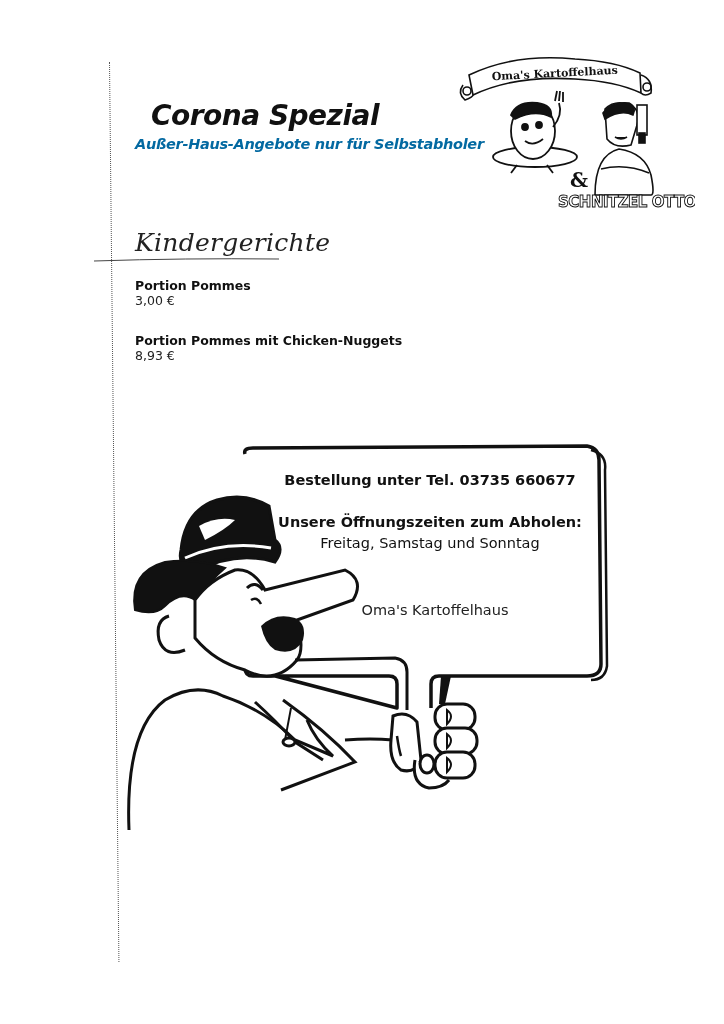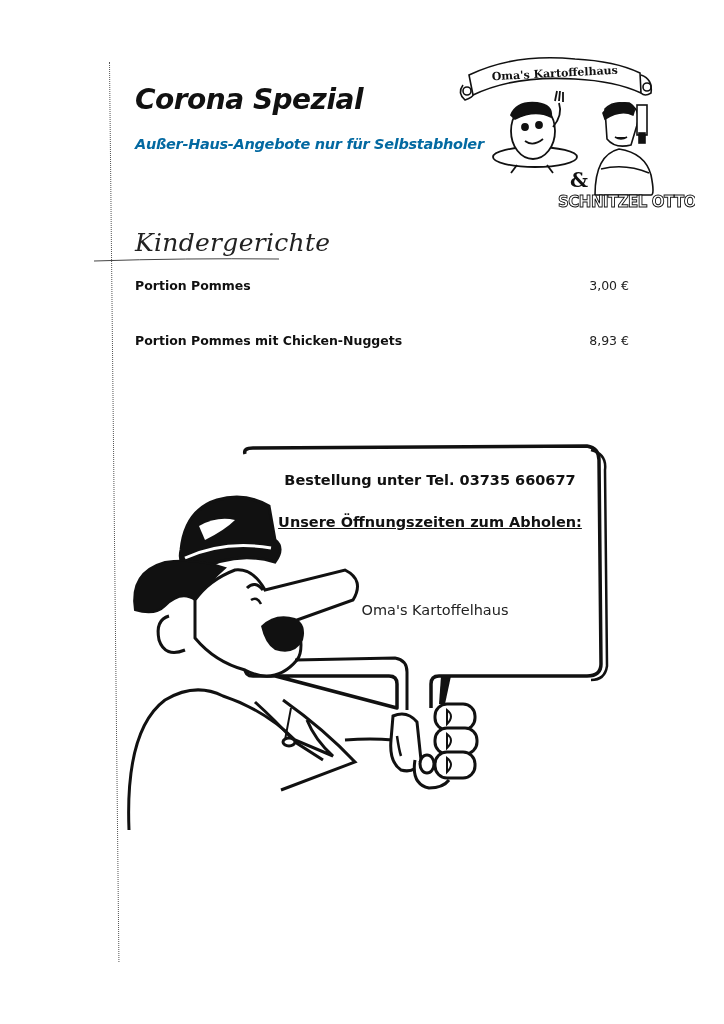--- a/index.html
+++ b/index.html
@@ -1,31 +1,31 @@
 <!DOCTYPE html>
 <html><head>
 <meta charset="utf-8">
 <style>
   html, body { margin: 0; padding: 0; background: #ffffff; }
   body { width: 724px; height: 1024px; position: relative; overflow: hidden; font-family: "DejaVu Sans", sans-serif; color: #111; }
   .dotted-line { position: absolute; left: 109px; top: 62px; width: 0; height: 900px; border-left: 1.5px dotted #555; transform: rotate(-0.6deg); transform-origin: top left; }
-  .title { position: absolute; left: 135px; top: 83px; font-family: "DejaVu Sans", sans-serif; font-style: italic; font-weight: bold; font-size: 28px; letter-spacing: -0.5px; margin: 0; }
+  .title { position: absolute; left: 135px; top: 83px; font-family: "DejaVu Sans", sans-serif; font-style: italic; font-weight: bold; font-size: 28px; letter-spacing: -0.5px; margin: 16px; }
   .subtitle { position: absolute; left: 135px; top: 136px; font-family: "DejaVu Sans", sans-serif; font-style: italic; font-weight: bold; font-size: 14.5px; letter-spacing: -0.3px; color: #0369a1; }
   .logo { position: absolute; left: 455px; top: 45px; width: 240px; height: 170px; }
   .section-heading { position: absolute; left: 135px; top: 228px; font-family: "DejaVu Serif", serif; font-style: italic; font-size: 25px; color: #222; letter-spacing: 0.3px; }
   .section-rule { position: absolute; left: 94px; top: 257px; width: 185px; height: 6px; }
-  .menu-item { position: absolute; left: 135px; width: 494px; display: flex; justify-content: space-between; font-size: 12.5px; }
+  .menu-item { position: absolute; left: 135px; width: 494px; display: flex; justify-content: space-between; font-size: 12.5px; flex-direction: column; }
   .menu-item .name { font-weight: bold; }
   .menu-item .price { font-weight: normal; color: #222; }
   .item-1 { top: 278px; }
   .item-2 { top: 313px; margin-top: 20px; }
   .cartoon { position: absolute; left: 125px; top: 440px; width: 490px; height: 390px; }
   .sign-text { position: absolute; left: 260px; top: 470px; width: 340px; text-align: center; font-size: 14.5px; line-height: 21px; color: #111; }
   .sign-text .phone { font-weight: bold; margin-bottom: 21px; display: block; }
-  .sign-text .hours-title { font-weight: bold; display: block; text-decoration: underline; }
+  .sign-text .hours-title { font-weight: bold; display: block; }
   .sign-text .line { display: block; }
   .address { position: absolute; left: 340px; top: 600px; width: 190px; text-align: center; font-size: 14.5px; line-height: 21px; color: #222; }
   .address .line { display: block; }
 </style>
 </head>
 <body>
 
 <div class="dotted-line"></div>
 
 <h1 class="title">Corona Spezial</h1>
@@ -126,17 +126,18 @@
     <path d="M322 294 Q330 300 322 308 Z" fill="none" stroke-width="2"></path>
     <path d="M322 318 Q330 324 322 332 Z" fill="none" stroke-width="2"></path>
     <ellipse cx="302" cy="324" rx="7" ry="9"></ellipse>
   </g>
   <path d="M316 236 L326 236 L320 264 L314 264 Z" fill="#111"></path>
 </svg>
 
 <div class="sign-text">
   <span class="phone">Bestellung unter Tel. 03735 660677</span>
   <span class="hours-title">Unsere Öffnungszeiten zum Abholen:</span>
+  <span class="line">Freitag, Samstag und Sonntag</span>
 </div>
 
 <div class="address">
   <span class="line">Oma's Kartoffelhaus</span>
 </div>
 
 </body></html>

